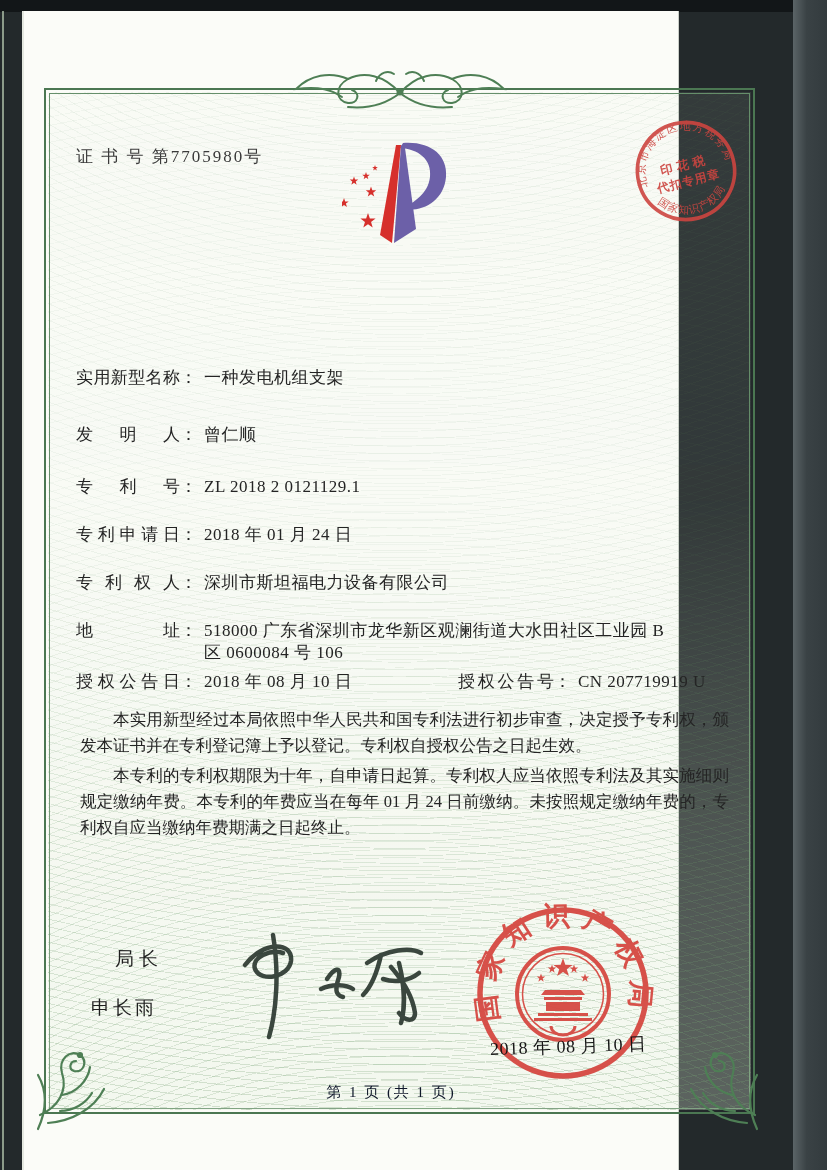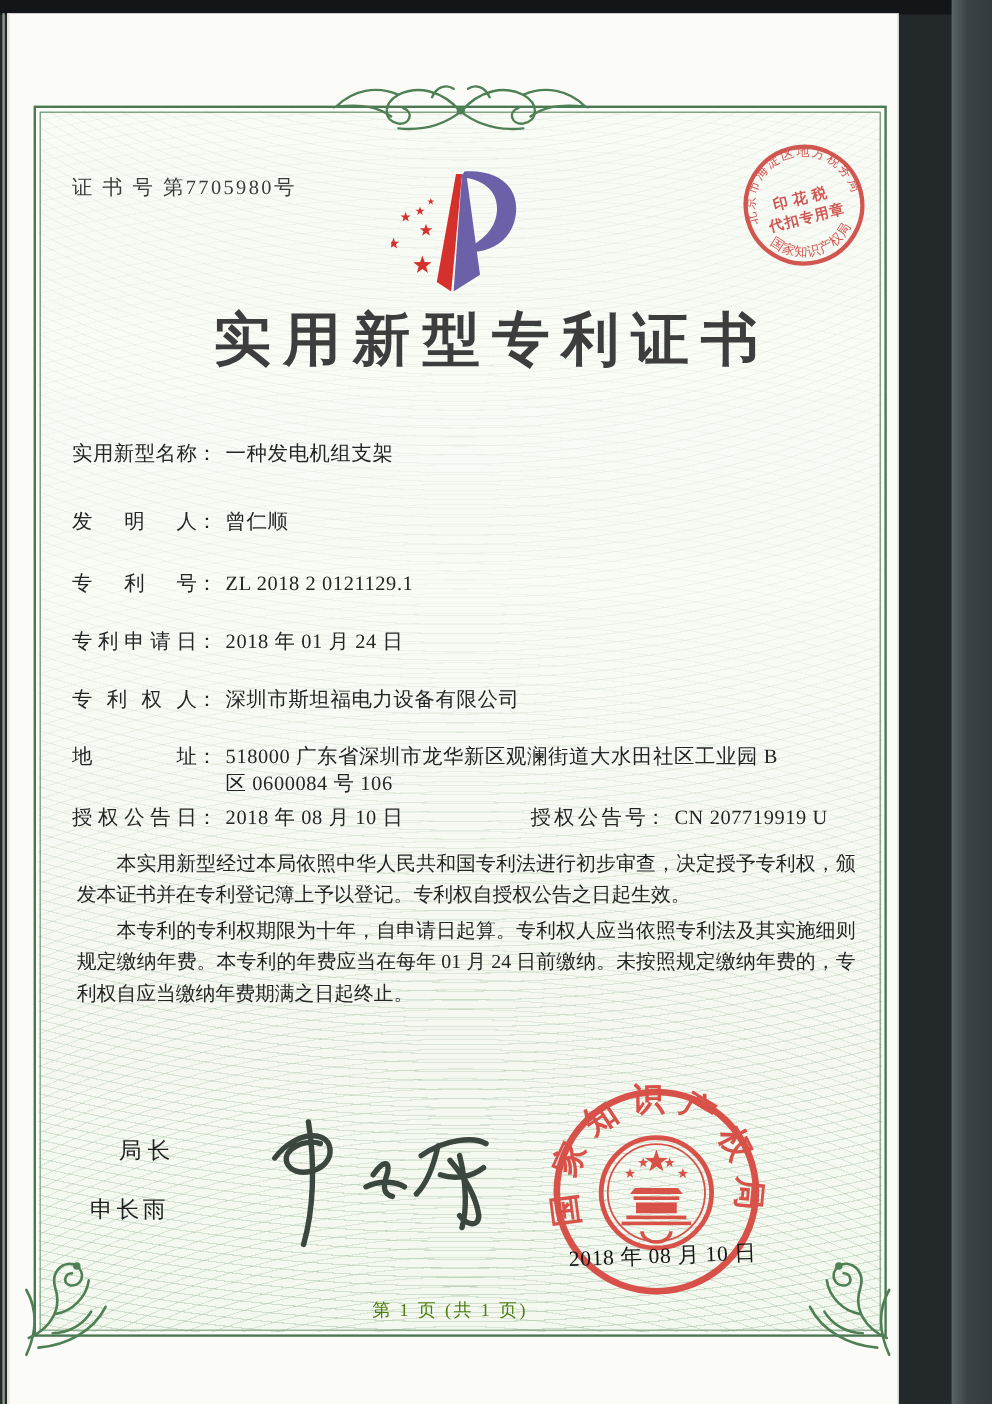--- a/index.html
+++ b/index.html
@@ -2,21 +2,21 @@
 <html><head>
 <meta charset="utf-8">
 <style>
   html,body{margin:0;padding:0;background:#23292b;}
   .stage{position:relative;width:827px;height:1170px;overflow:hidden;
          font-family:"Liberation Serif","DejaVu Serif",serif;color:#2e2e2e;}
   
   .scan-top{position:absolute;left:0;top:0;width:827px;height:12px;background:#121618;}
   .scan-right{position:absolute;right:0;top:0;width:34px;height:1170px;
               background:linear-gradient(to right,#5b6467,#3a4245 40%,#333b3e);}
-  .paper{position:absolute;left:6px;top:11px;width:743px;height:1159px;background:#fbfcf8;
+  .paper{position:absolute;left:22px;top:11px;width:657px;height:1159px;background:#fbfcf8;
          box-shadow:inset 2px 0 0 #e4e8e0, inset -1px 0 0 #c9cec7;}
   .page-edge{position:absolute;left:2px;top:11px;width:2px;height:1159px;background:#b9ccb4;opacity:.7;}
 
   
   .frame{position:absolute;left:22px;top:77px;width:707px;height:1022px;
          border:2px solid #4b7752;}
   .frame::before{content:"";position:absolute;inset:3px;border:1px solid #5a8560;}
   
   .guilloche{position:absolute;inset:2px;
      background-image:
@@ -47,21 +47,21 @@
   .director-title{position:absolute;left:69px;top:935px;font-size:19px;letter-spacing:5px;color:#1f1f1f;margin-left:24px;}
   .director-name{position:absolute;left:69px;top:984px;font-size:19px;letter-spacing:3px;color:#1f1f1f;}
   .sig{position:absolute;left:193px;top:916px;}
 
   .seal-main{position:absolute;left:446px;top:887px;}
   .seal-date{position:absolute;left:468px;top:1023px;width:175px;font-size:18px;letter-spacing:.5px;
              color:#161616;transform:rotate(-2deg);white-space:nowrap;}
   .seal-topright{position:absolute;left:602px;top:98px;}
 
   .footer{position:absolute;left:22px;top:1072px;width:694px;text-align:center;
-          font-size:15px;letter-spacing:2px;color:#4d7c0f;}
+          font-size:15px;letter-spacing:2px;color:#0f172a;}
 </style>
 </head>
 <body>
 
 <div class="stage">
   <div class="scan-top"></div>
   <div class="scan-right"></div>
 
   <div class="paper">
     <div class="frame">
@@ -117,21 +117,20 @@
       <polygon points="54,6 59,6 50,104 38,96" fill="#d6302c"></polygon>
       <polygon points="59,6 63,9 74,90 52,104" fill="#6c60a8"></polygon>
       <use href="#star" transform="translate(33,29) scale(0.30)" fill="#d6302c"></use>
       <use href="#star" transform="translate(24,37) scale(0.40)" fill="#d6302c"></use>
       <use href="#star" transform="translate(12,42) scale(0.45)" fill="#d6302c"></use>
       <use href="#star" transform="translate(29,53) scale(0.55)" fill="#d6302c"></use>
       <use href="#star" transform="translate(2,64) scale(0.50)" fill="#d6302c"></use>
       <use href="#star" transform="translate(26,82) scale(0.80)" fill="#d6302c"></use>
     </svg>
 
-    <div class="title">实用新型专利证书</div>
 
     <div class="field-row" style="top:356px">
       <span class="flabel">实用新型名称</span><span class="fcolon">：</span><span class="fvalue">一种发电机组支架</span>
     </div>
     <div class="field-row" style="top:413px">
       <span class="flabel">发明人</span><span class="fcolon">：</span><span class="fvalue">曾仁顺</span>
     </div>
     <div class="field-row" style="top:465px">
       <span class="flabel">专利号</span><span class="fcolon">：</span><span class="fvalue">ZL 2018 2 0121129.1</span>
     </div>

